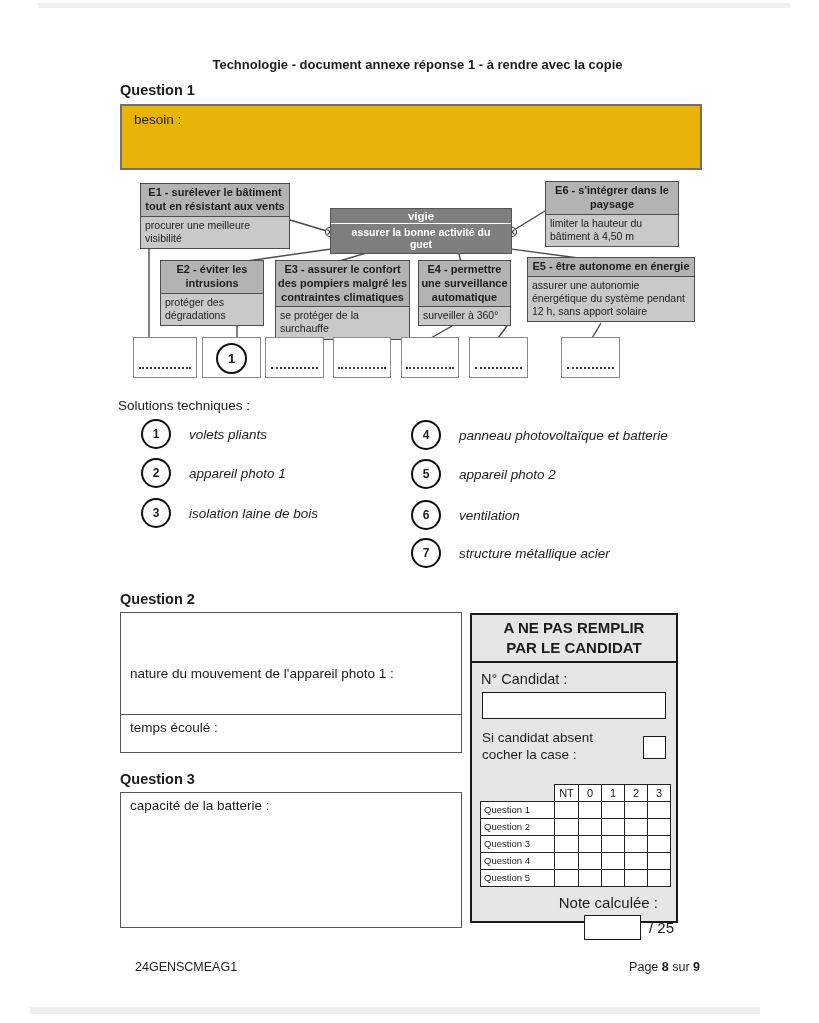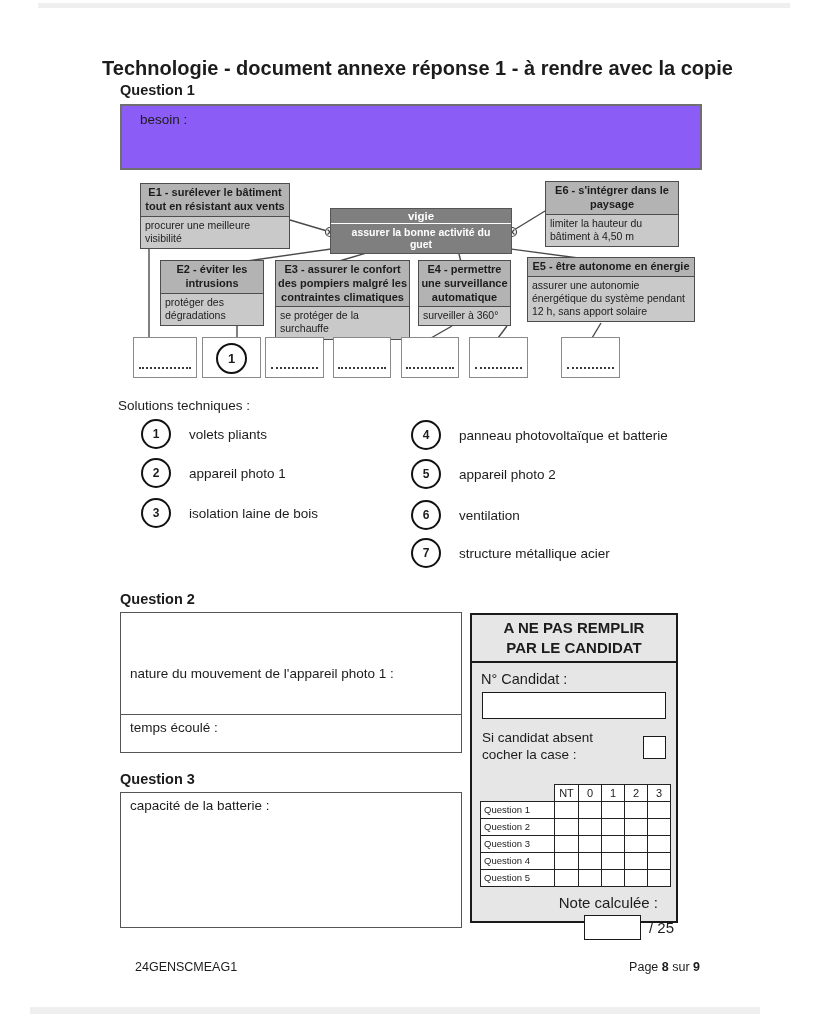--- a/index.html
+++ b/index.html
@@ -2,42 +2,42 @@
 <html><head>
 <meta charset="utf-8">
 <style>
   html,body{margin:0;padding:0;background:#ffffff;}
   #page{
     position:relative;width:819px;height:1023px;margin:0 auto;background:#ffffff;
     font-family:"Liberation Sans", sans-serif;color:#1c1c1c;overflow:hidden;
   }
   .abs{position:absolute;}
   .scanbar{background:#efefef;}
-  .doc-title{left:0;right:0;top:57px;text-align:center;font-weight:bold;font-size:20px;padding-left:16px;}
+  .doc-title{left:0;right:0;top:57px;text-align:center;font-weight:bold;font-size:13px;padding-left:16px;}
   .qheading{font-weight:bold;font-size:14.5px;}
-  .answer-area{background:#8b5cf6;border:2px solid #6f6f6f;font-size:13.5px;box-sizing:border-box;padding:6px 18px;}
+  .answer-area{background:#eab308;border:2px solid #6f6f6f;font-size:13.5px;box-sizing:border-box;padding:6px 12px;}
   .thinbox{border:1.5px solid #555;background:#fff;box-sizing:border-box;font-size:13.5px;}
 
   
   .ebox{border:1.5px solid #4d4d4d;box-sizing:border-box;font-size:10.5px;line-height:1.25;}
   .ebox .etitle{background:#b3b3b3;font-weight:bold;text-align:center;padding:2px 2px;border-bottom:1.5px solid #4d4d4d;font-size:11px;}
   .ebox .ebody{background:#c9c9c9;padding:2px 4px 3px;}
   .central{background:#7f7f7f;border:1px solid #555;color:#ffffff;text-align:center;box-sizing:border-box;}
   .central .ctitle{font-weight:bold;font-size:11.5px;padding:1px 0;border-bottom:1.5px solid #ffffff;}
   .central .csub{font-weight:bold;font-size:10.5px;padding:2px 12px 3px;}
 
   .ansbox{top:337px;height:41px;background:#fff;border:1.3px solid #8a8a8a;box-sizing:border-box;}
   .dotline{position:absolute;left:8%;right:8%;bottom:8px;border-bottom:2px dotted #3a3a3a;}
   .circlednum{width:27px;height:27px;border:2.5px solid #111;border-radius:50%;margin:5px auto 0;
     display:flex;align-items:center;justify-content:center;font-weight:bold;font-size:13px;background:#fff;}
 
   .solitem{display:flex;align-items:center;}
   .solcircle{width:26px;height:26px;border:2px solid #111;border-radius:50%;flex:0 0 auto;
     display:flex;align-items:center;justify-content:center;font-weight:bold;font-size:12px;}
-  .sollabel{margin-left:18px;font-size:13.5px;}
+  .sollabel{margin-left:18px;font-size:13.5px;font-style:italic;}
 
   
   .panel{left:470px;top:613px;width:208px;height:310px;background:#e6e6e6;border:2px solid #1a1a1a;box-sizing:border-box;}
   .panel-header{border-bottom:2.5px solid #1a1a1a;text-align:center;font-weight:bold;font-size:15px;line-height:1.3;padding:3px 0 4px;}
   .cand-label{font-size:14.5px;padding:8px 9px 5px;}
   .cand-input{margin:0 10px;height:27px;background:#fff;border:1.5px solid #1a1a1a;box-sizing:border-box;}
   .absent-row{margin:11px 10px 0;display:flex;align-items:flex-start;font-size:13.5px;line-height:1.25;}
   .absent-check{margin-left:auto;margin-top:6px;width:23px;height:23px;background:#fff;border:1.5px solid #1a1a1a;box-sizing:border-box;flex:0 0 auto;}
   table.score{border-collapse:collapse;margin:20px 0 0 8px;}
   table.score td{border:1.2px solid #222;background:#fff;padding:0;box-sizing:border-box;}

